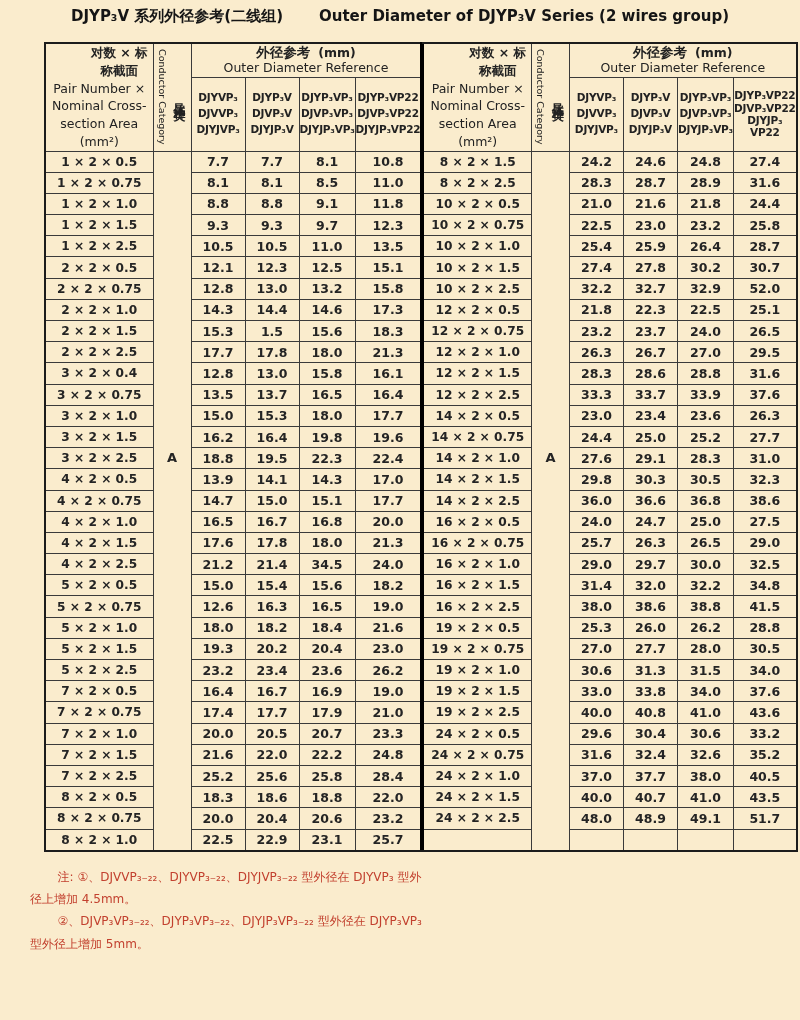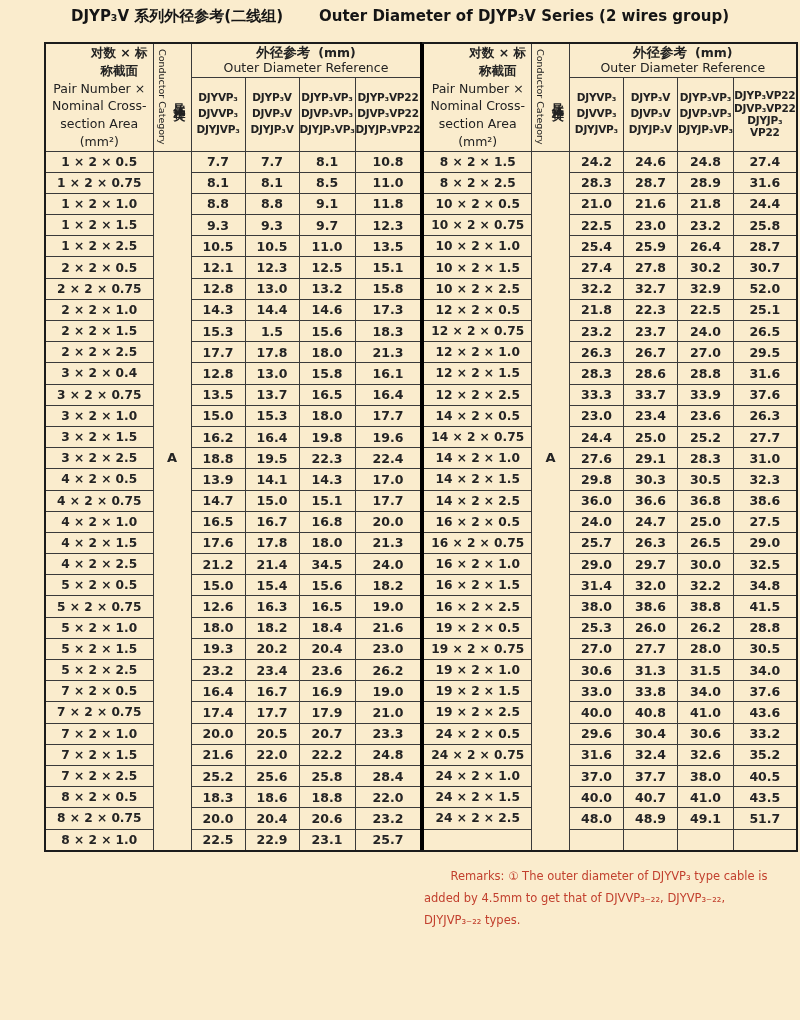--- a/index.html
+++ b/index.html
@@ -632,19 +632,20 @@
             <td class="td-val"></td>
             <td class="td-val"></td>
             <td class="td-val"></td>
             <td class="td-val"></td>
           </tr>
         </tbody>
       </table>
   </div>
 
   <div class="note note-zh" style="color: rgb(194, 64, 46);">
+    <p>注: ①、DJVVP₃₋₂₂、DJYVP₃₋₂₂、DJYJVP₃₋₂₂ 型外径在 DJYVP₃ 型外径上增加 4.5mm。</p>
+    <p>②、DJVP₃VP₃₋₂₂、DJYP₃VP₃₋₂₂、DJYJP₃VP₃₋₂₂ 型外径在 DJYP₃VP₃ 型外径上增加 5mm。</p>
   </div>
 
   <div class="note note-en" style="color: rgb(194, 64, 46);">
-    <p>Remarks: ① The outer diameter of DJYVP₃ type cable is added by 4.5mm to get that of DJVVP₃₋₂₂, DJYVP₃₋₂₂, DJYJVP₃₋₂₂ types.</p>
   </div>
 
 </div>
 
 </body></html>

